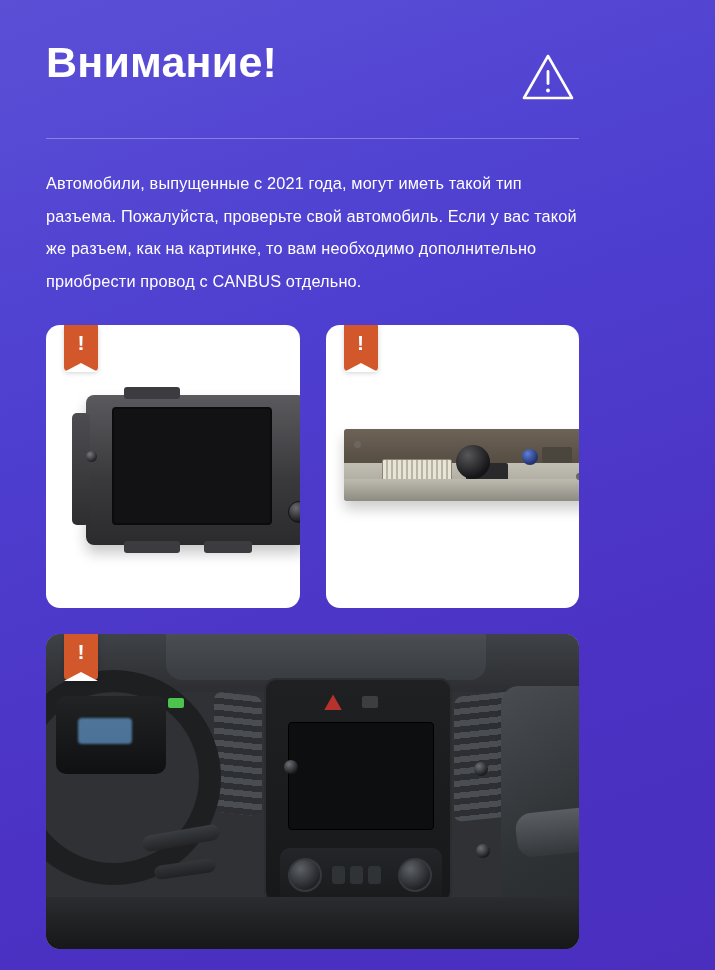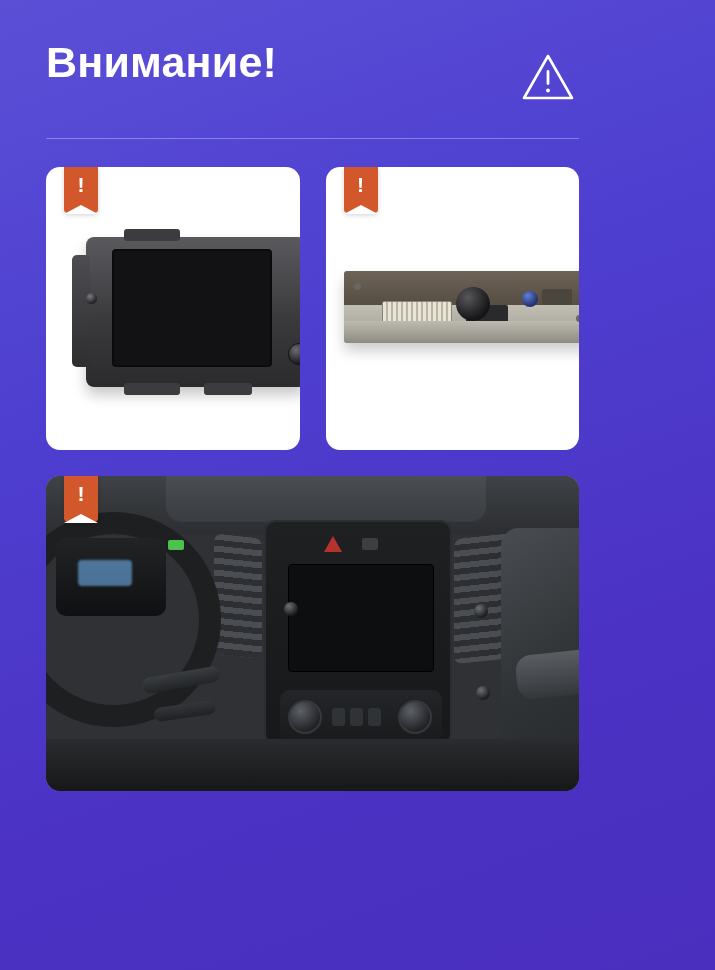--- a/index.html
+++ b/index.html
@@ -339,20 +339,21 @@
     <div class="title">Внимание!</div>
     <svg class="warn-triangle" viewBox="0 0 54 50">
       <path d="M27 4 L51 46 H3 Z" fill="none" stroke="#ffffff" stroke-width="2.6" stroke-linejoin="round"></path>
       <rect x="25.6" y="18" width="2.8" height="15" rx="1.4" fill="#ffffff"></rect>
       <circle cx="27" cy="38.5" r="1.9" fill="#ffffff"></circle>
     </svg>
   </div>
 
   <div class="divider"></div>
 
+  <div class="body-text">Автомобили, выпущенные с 2021 года, могут иметь такой тип разъема. Пожалуйста, проверьте свой автомобиль. Если у вас такой же разъем, как на картинке, то вам необходимо дополнительно приобрести провод с CANBUS отдельно.</div>
 
   <div class="cards-row">
 
     <div class="card">
       <div class="badge">
         <span>!</span>
       </div>
       <div class="photo">
         <div class="hu-frame">
           <div class="hu-earL"></div>

